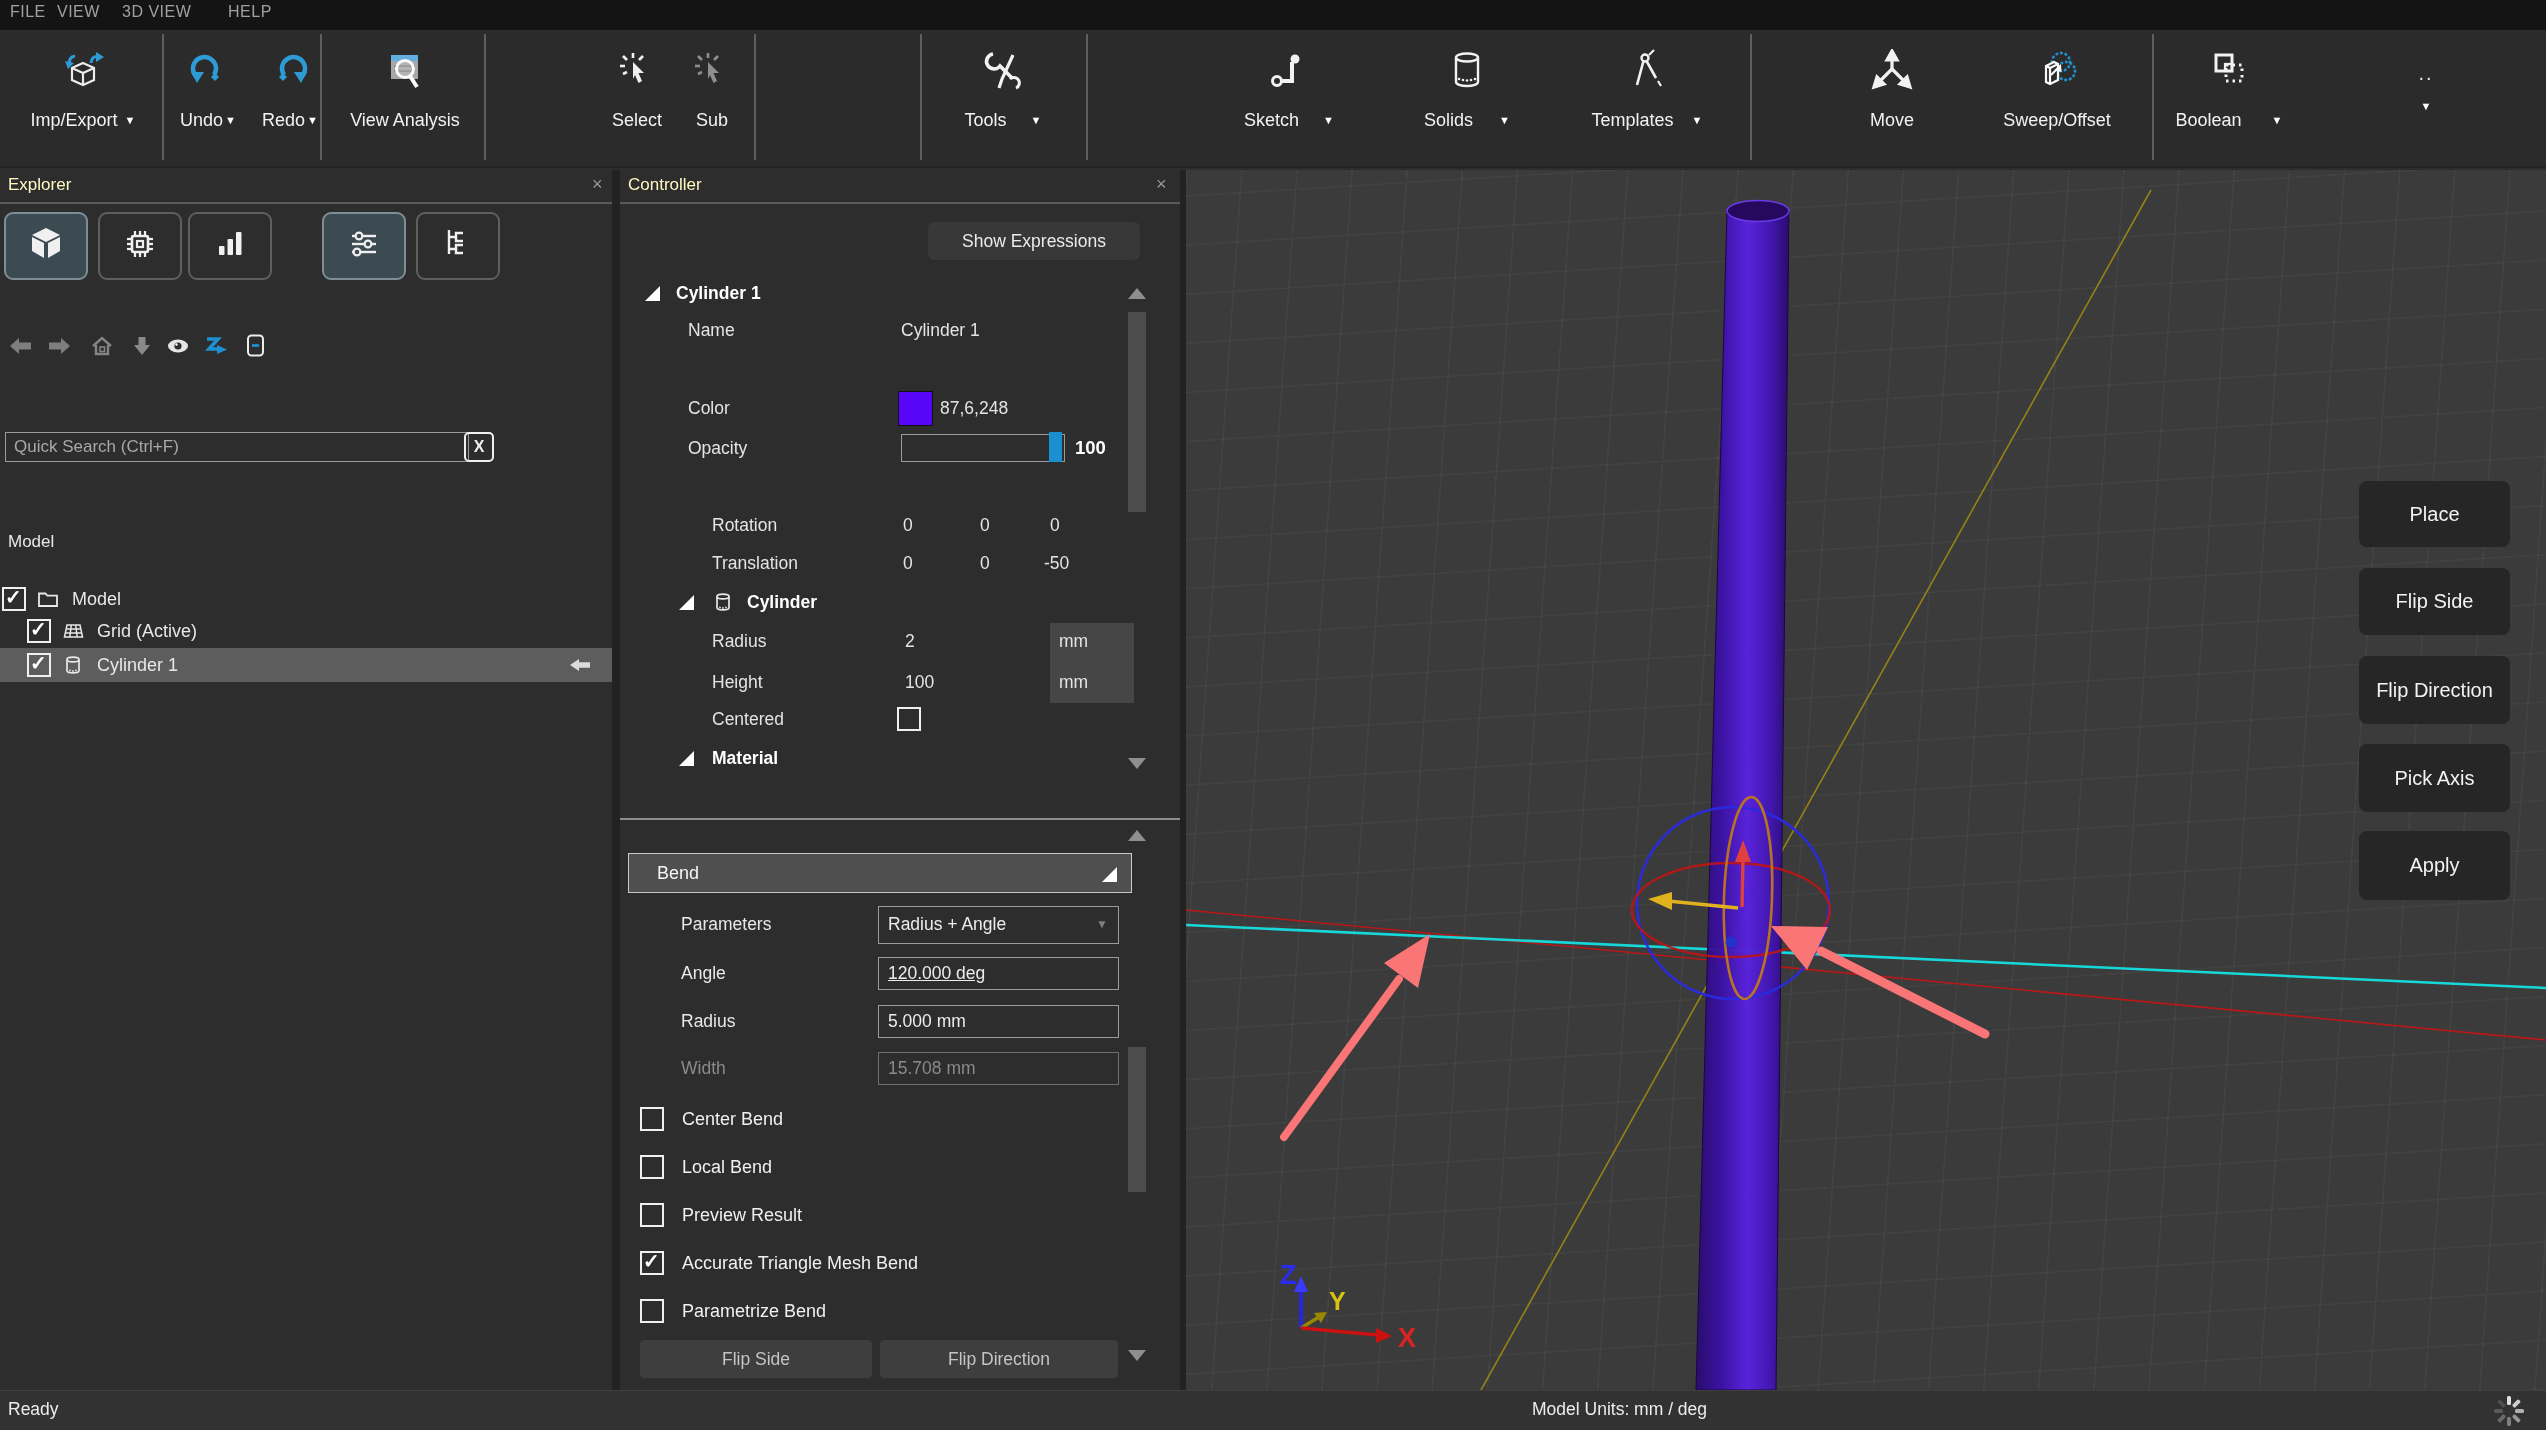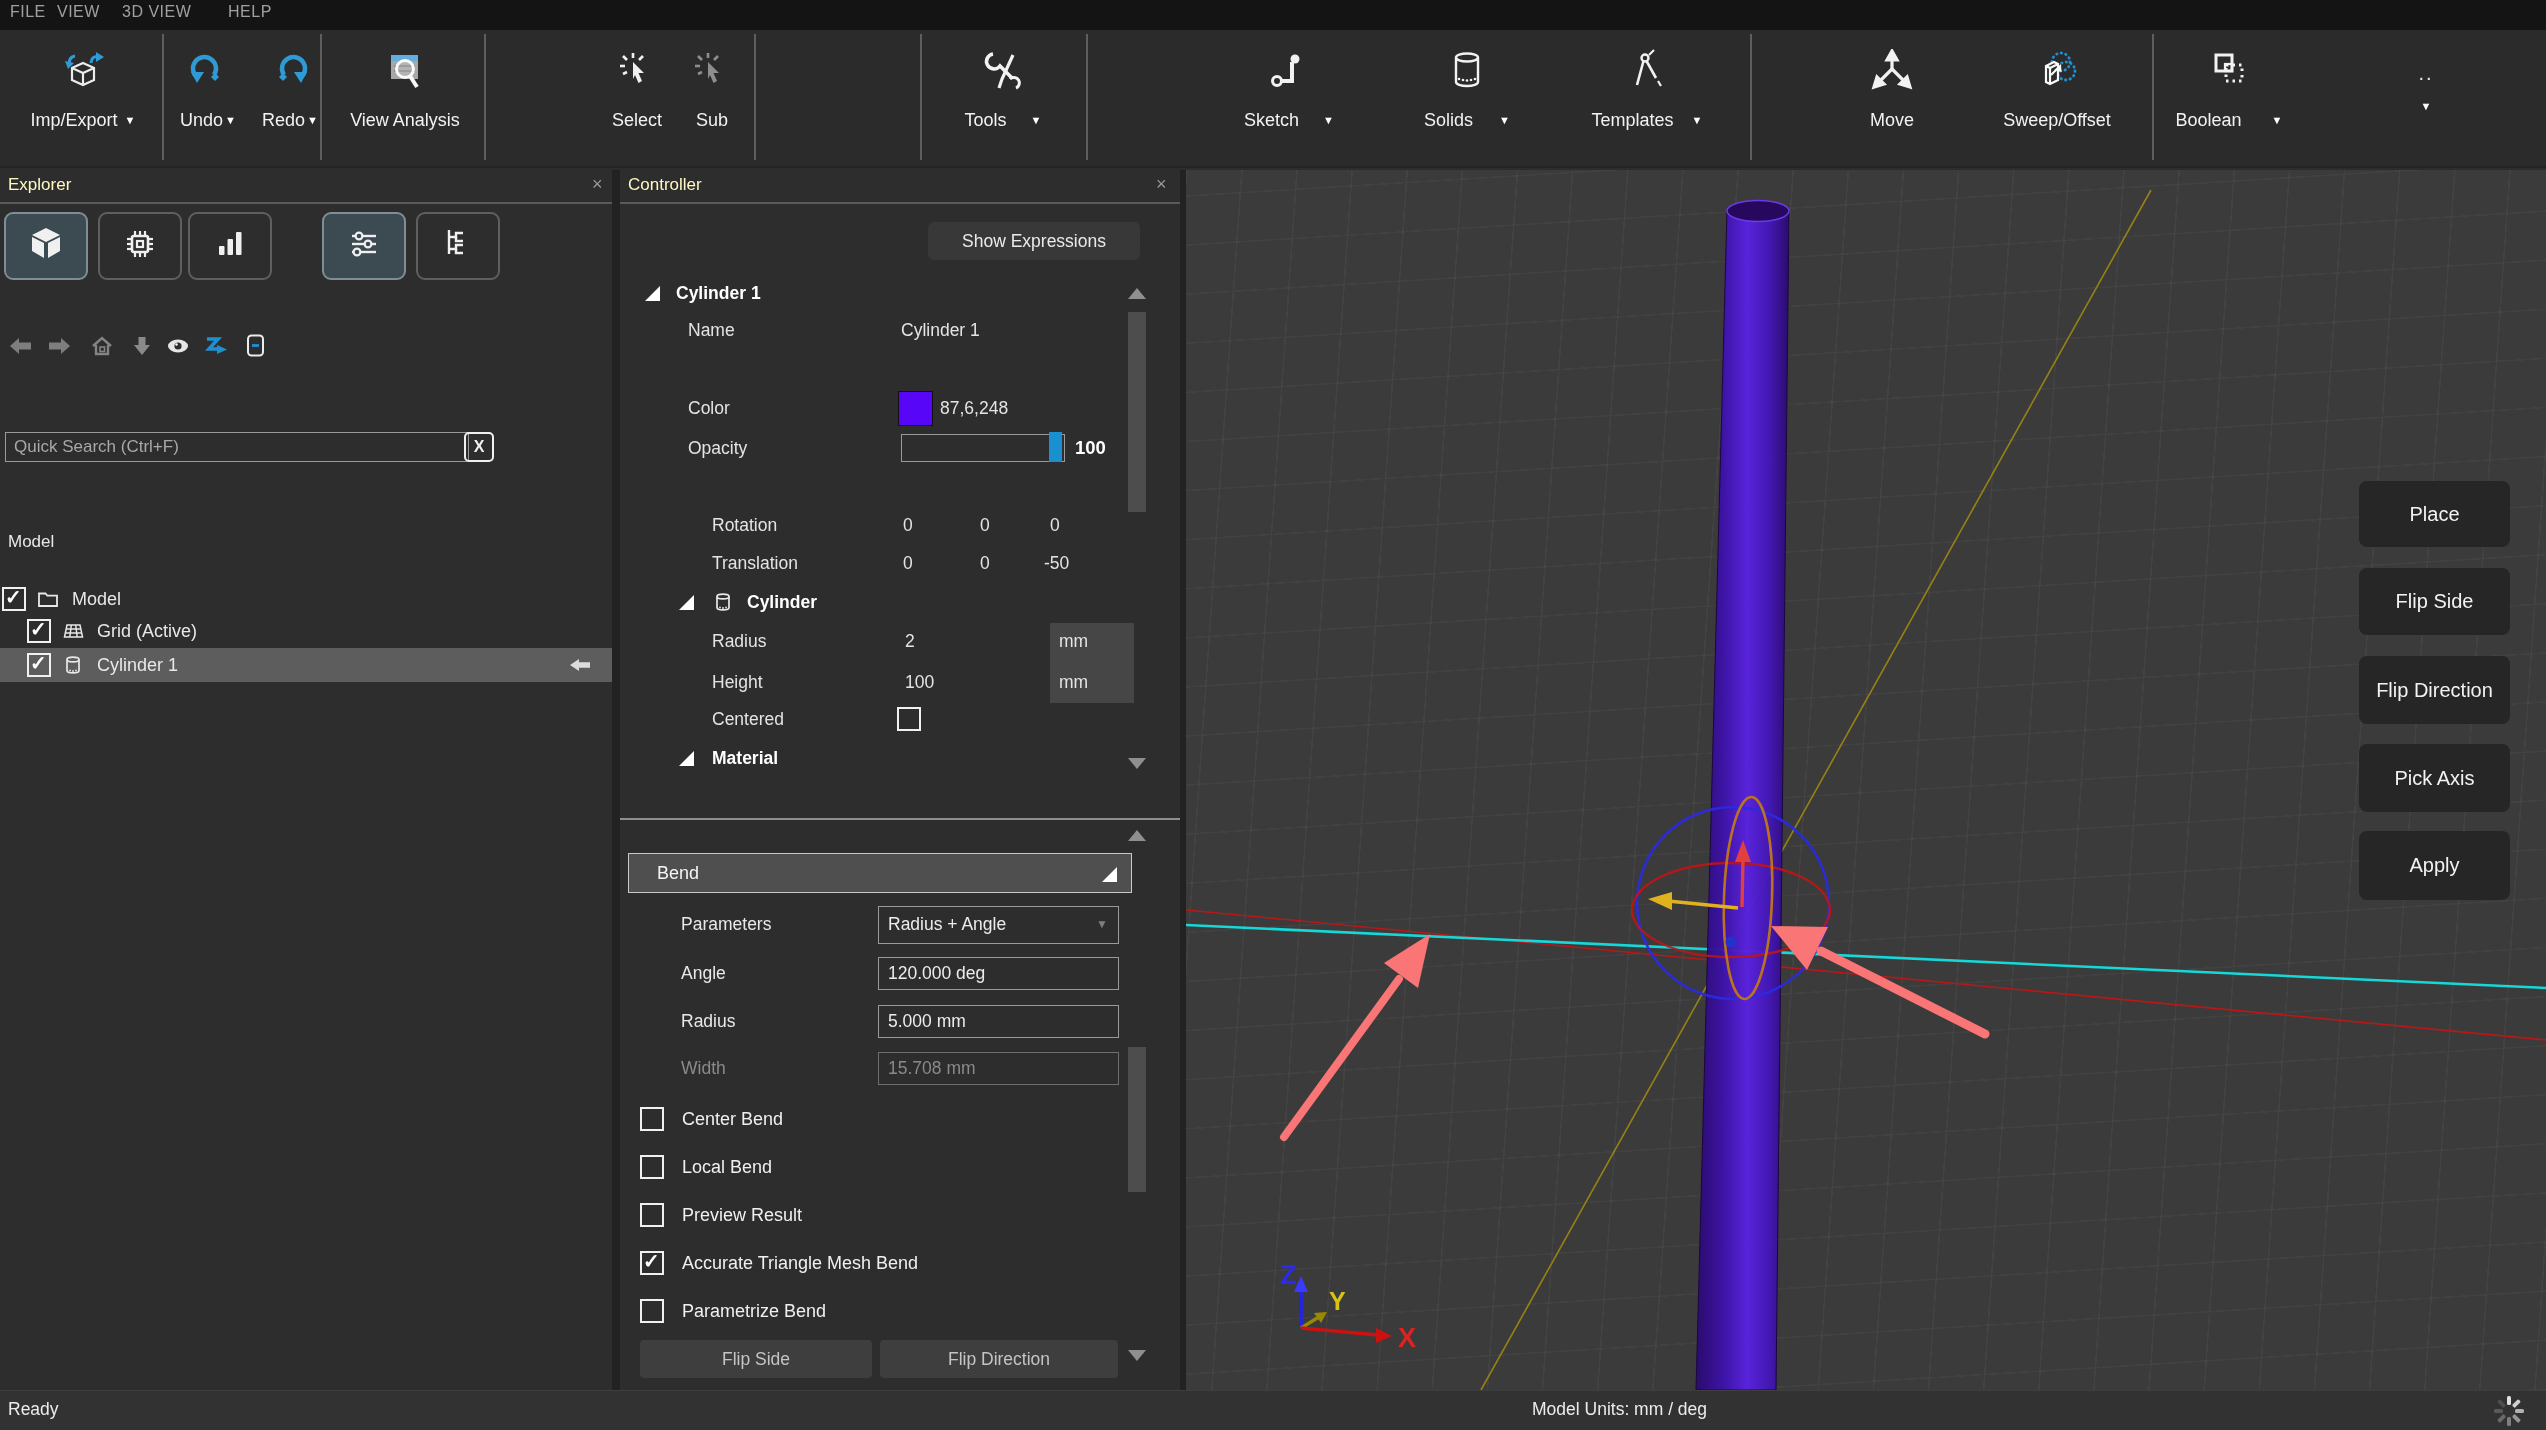--- a/index.html
+++ b/index.html
@@ -518,21 +518,21 @@
 
     <div class="prop-row" style="top:740px">
       <span class="flabel">Parameters</span>
       <div class="field" style="top:-4px;height:38px;line-height:35px">
         <span>Radius + Angle</span>
         <span style="position:absolute;right:10px;top:0;color:#7e7e7e;font-size:12px">▼</span>
       </div>
     </div>
     <div class="prop-row" style="top:789px">
       <span class="flabel">Angle</span>
-      <input class="field" style="top: -2px;" value="120.000 deg">
+      <input class="field" style="top: -2px; text-decoration: underline;" value="120.000 deg">
     </div>
     <div class="prop-row" style="top:837px">
       <span class="flabel">Radius</span>
       <input class="field" style="top: -2px;" value="5.000 mm">
     </div>
     <div class="prop-row" style="top:884px">
       <span class="flabel" style="color:#8a8a8a">Width</span>
       <input class="field" style="top: -2px;" disabled="" value="15.708 mm">
     </div>
 

